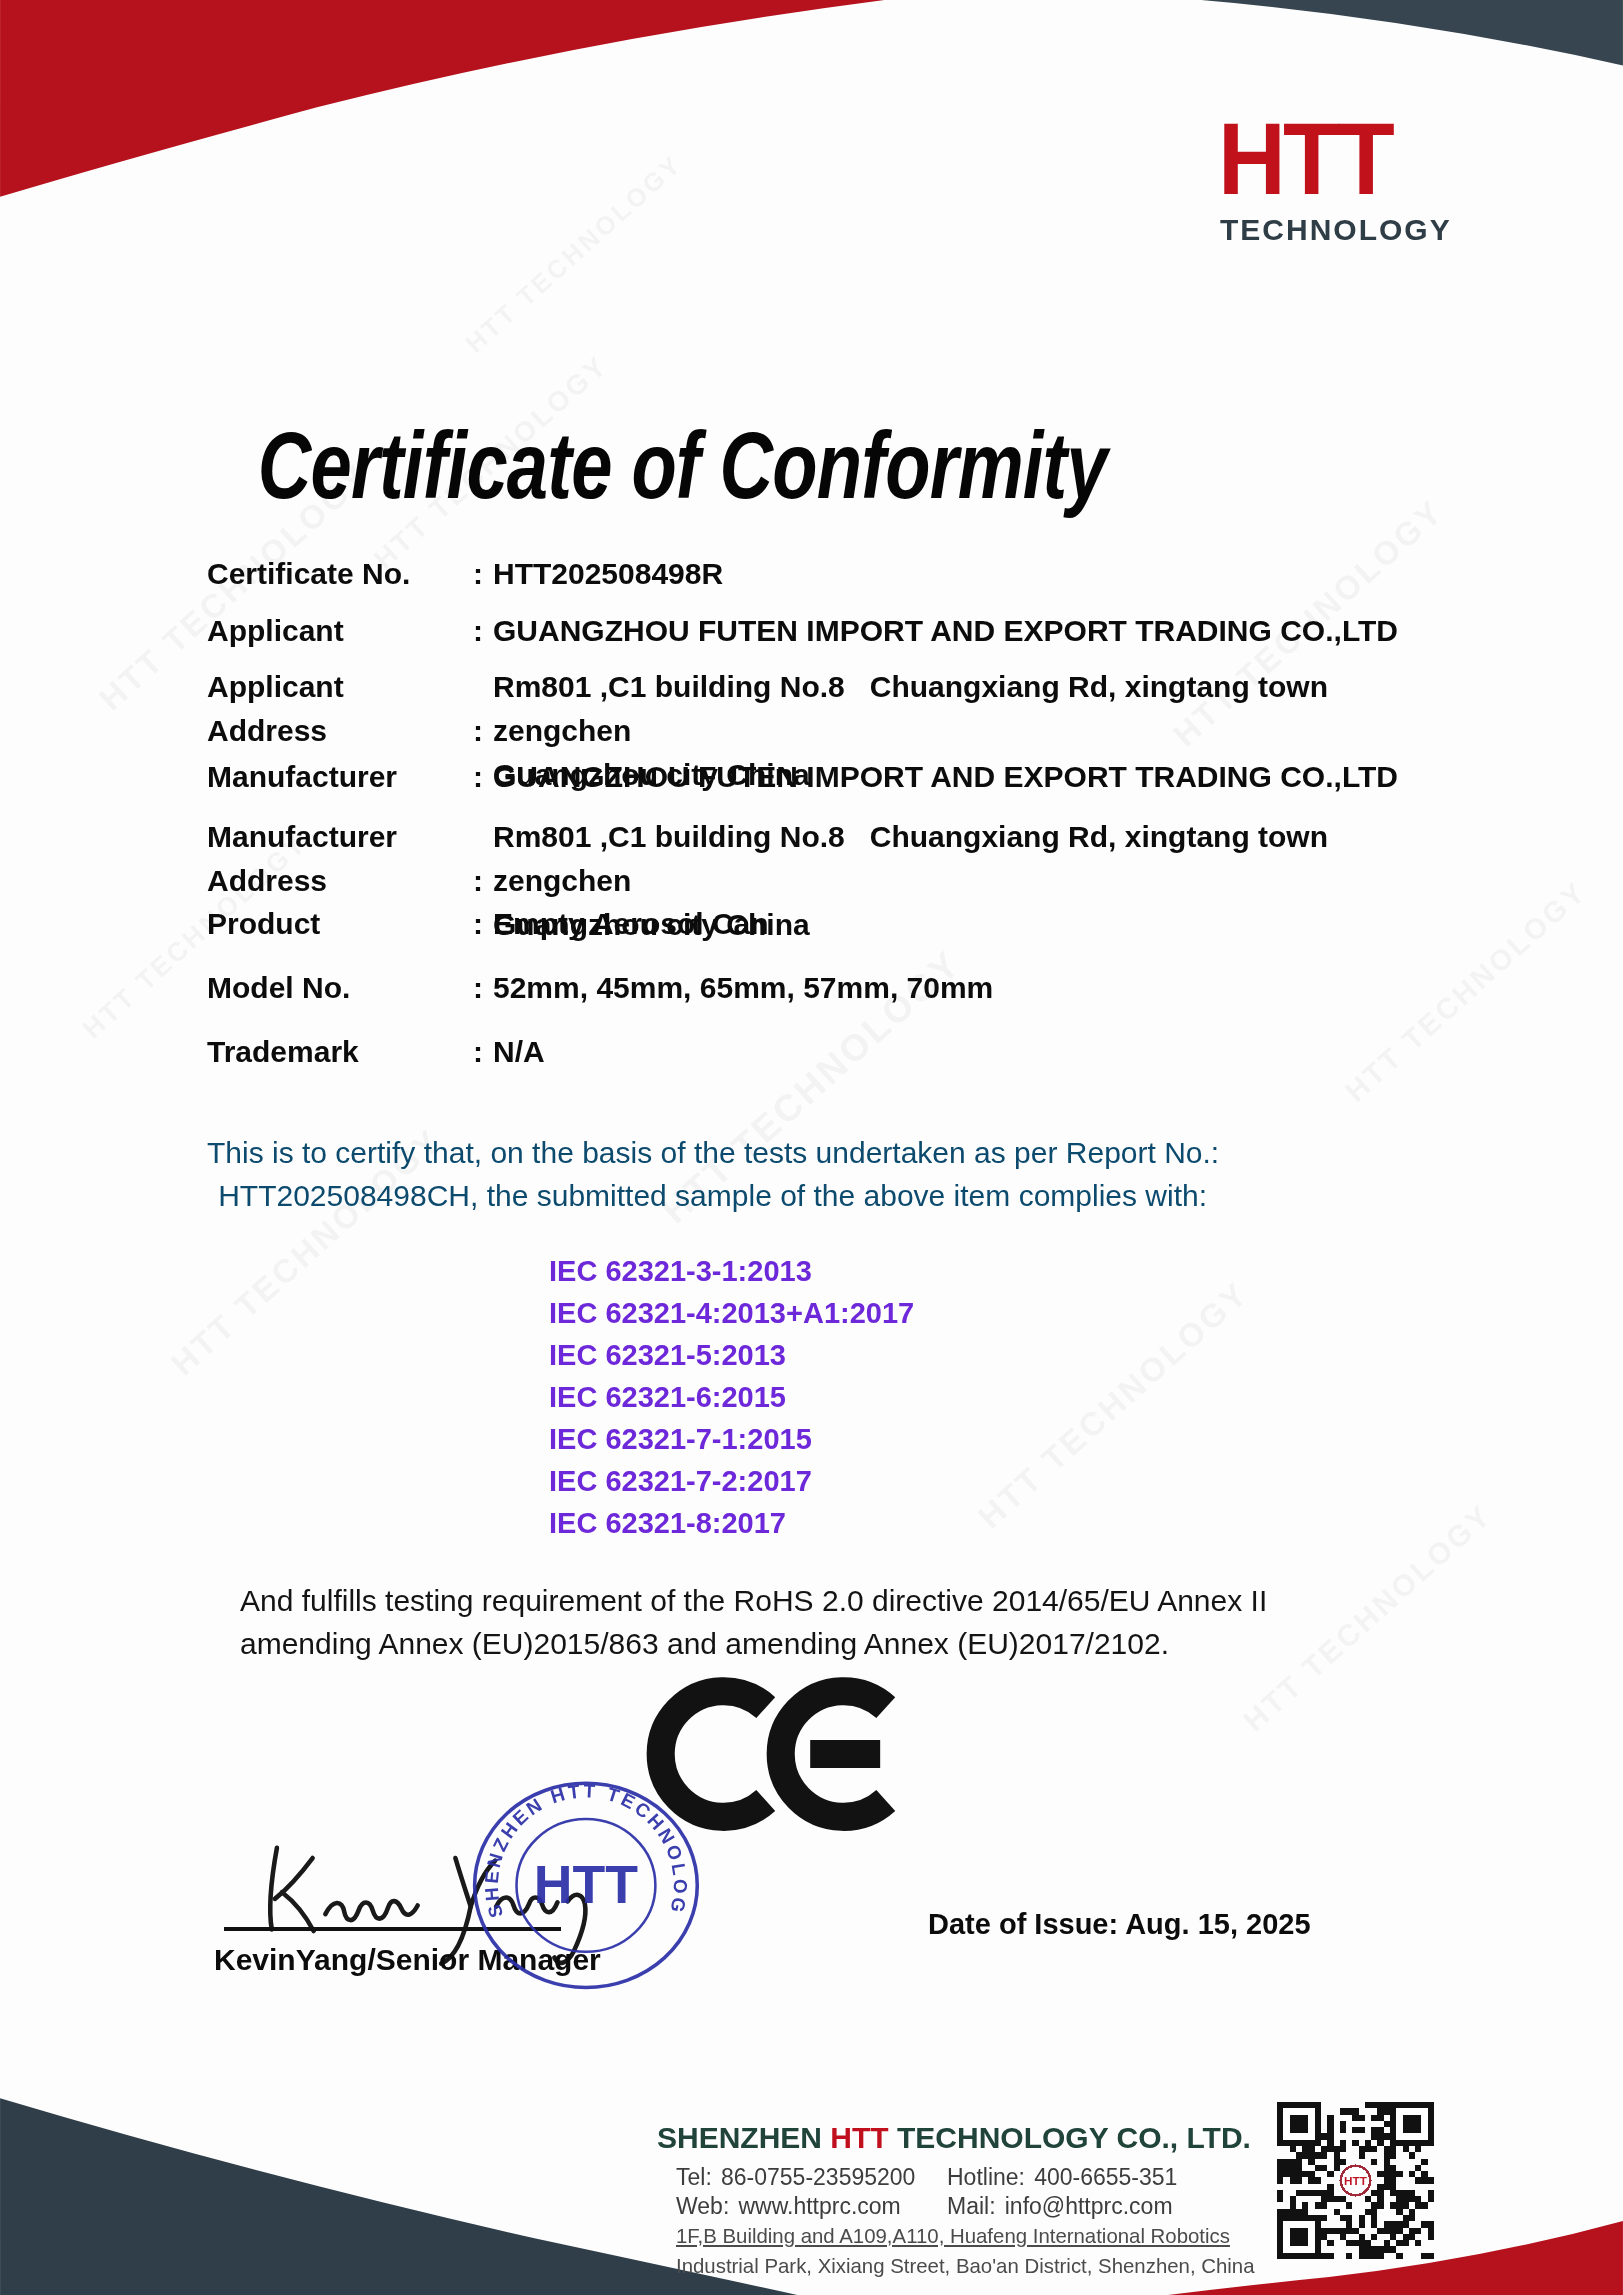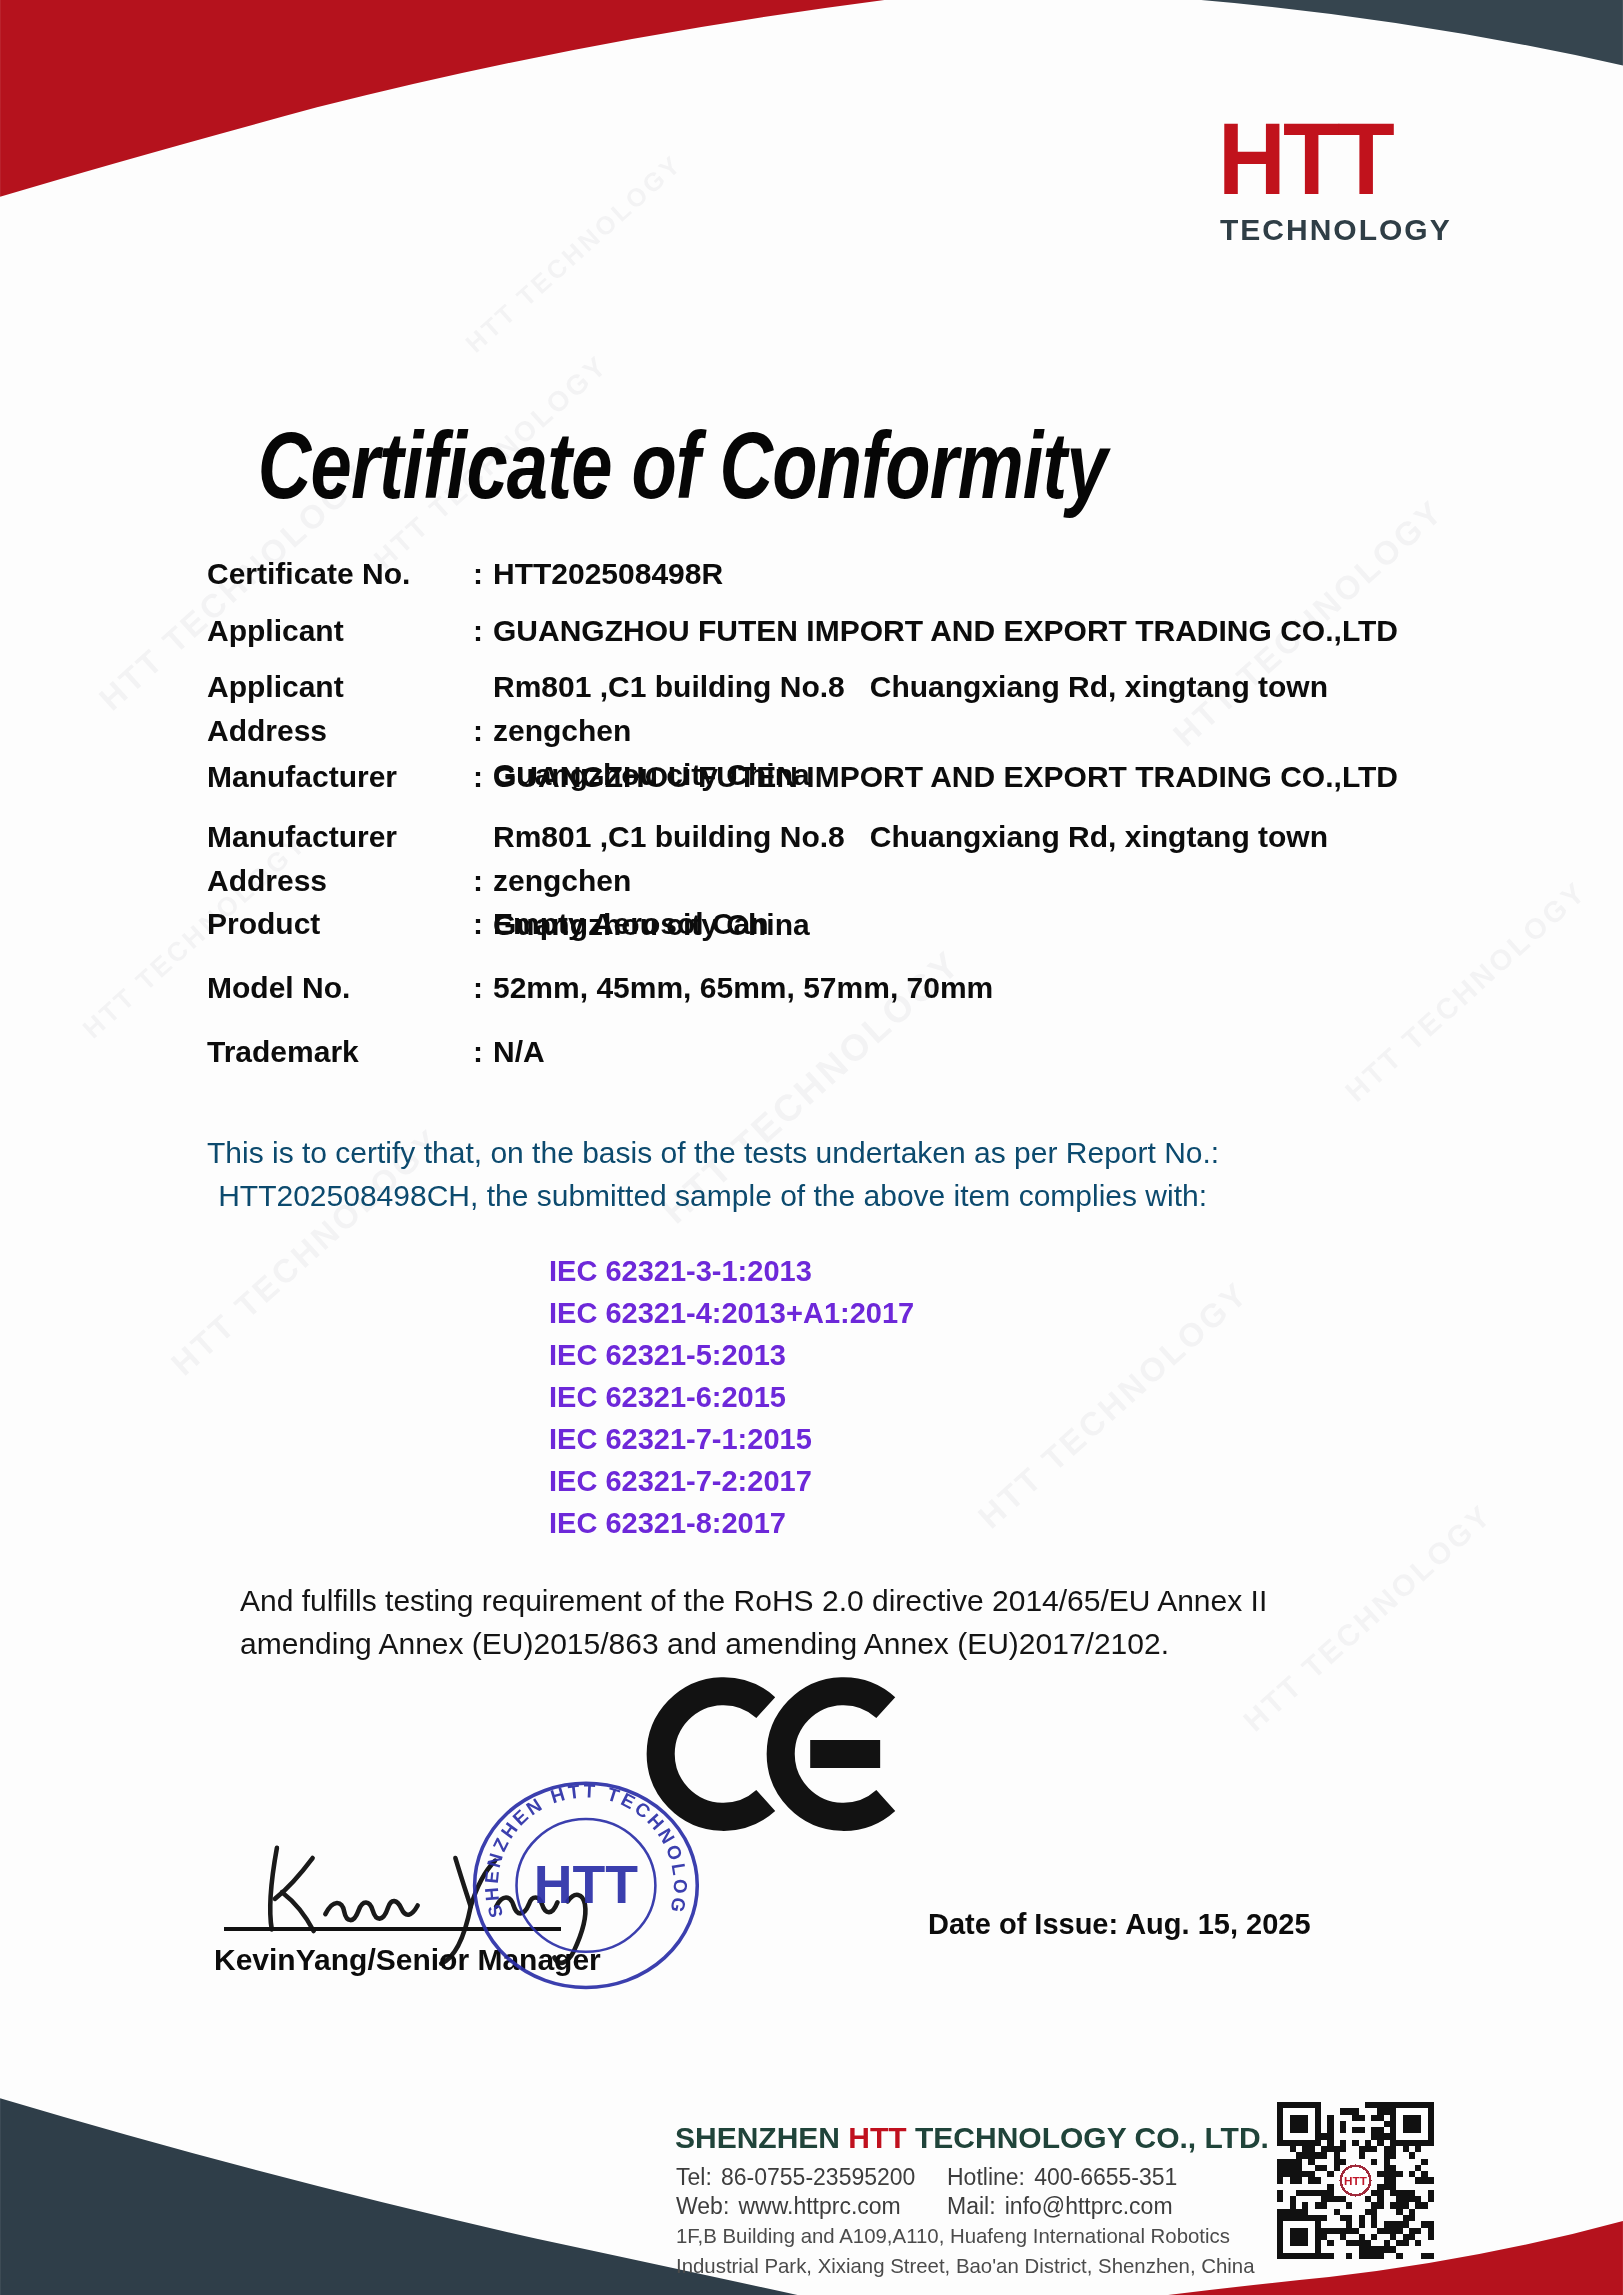--- a/index.html
+++ b/index.html
@@ -66,28 +66,28 @@
   .rohs{left:240px;top:1579px;width:1253px;font-size:30px;line-height:43px;color:#141414;}
 
   
   .sig-line{left:224px;top:1927px;width:337px;height:3.6px;background:#111;}
   .sig-name{left:214px;top:1943px;font-size:30px;font-weight:bold;color:#0c0c0c;}
 
   
   .issue{left:928px;top:1908px;font-size:29px;font-weight:bold;color:#0c0c0c;}
 
   
-  .f-company{left:675px;top:2121px;font-size:30px;font-weight:bold;letter-spacing:0px;}
+  .f-company{left:657px;top:2121px;font-size:30px;font-weight:bold;letter-spacing:0px;}
   .f-company .g{color:#20443a;} .f-company .r{color:#c0101e;}
   .f-contact{font-size:23px;color:#3d3d3d;}
   .fc-tel{left:676px;top:2164px;} .fc-hot{left:947px;top:2164px;}
   .fc-web{left:676px;top:2193px;} .fc-mail{left:947px;top:2193px;}
   .f-contact .lab{margin-right:9.2px;}
   .f-addr{left:676px;font-size:20.4px;color:#4b4b4b;}
-  .fa1{top:2225px;} .fa2{top:2255px;}
+  .fa1{top:2225px;text-decoration:underline;} .fa2{top:2255px;}
 
   
   .wm{
     font-weight:bold;color:rgba(55,68,78,.05);
     transform:rotate(-42deg);transform-origin:left top;
     white-space:nowrap;pointer-events:none;font-size:33px;letter-spacing:3.1px;
   }
 </style>
 </head>
 <body>

